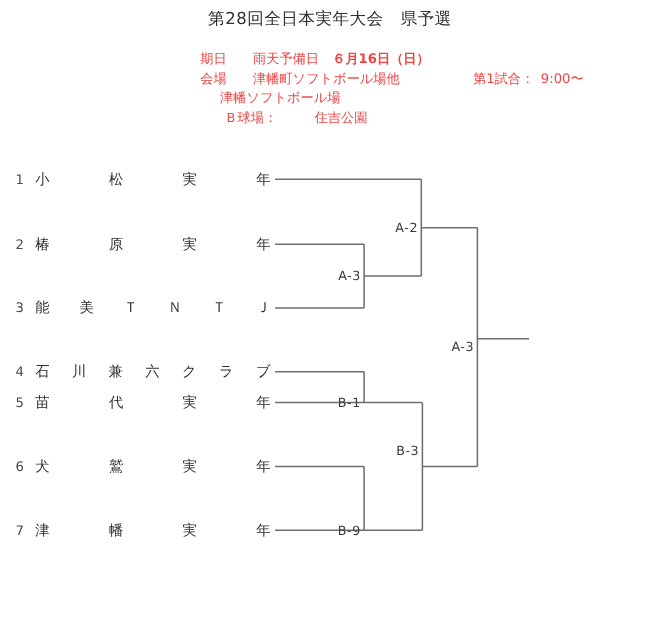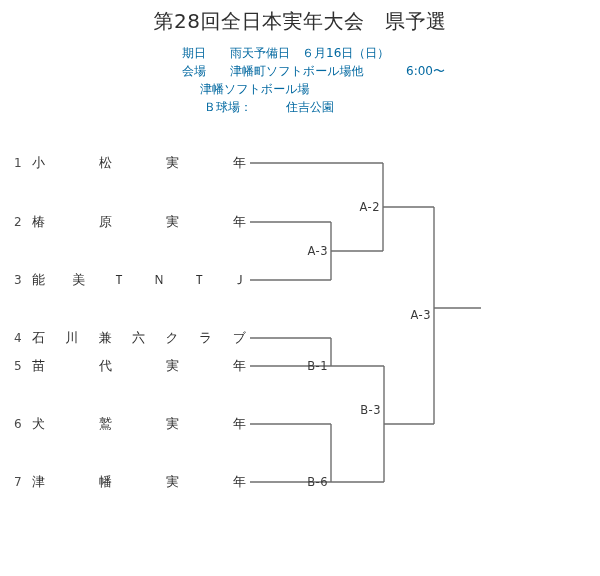--- a/index.html
+++ b/index.html
@@ -17,34 +17,34 @@
     color: #3a3a3a;
   }
 
   
   .page-title {
     position: absolute;
     top: 8px;
     left: 0;
     width: 600px;
     text-align: center;
-    font-size: 20px;
+    font-size: 15px;
     letter-spacing: 0.5px;
     color: #2f2f2f;
     white-space: pre;
   }
 
   
   .info-block {
     position: absolute;
     top: 44px;
     left: 182px;
     font-size: 12px;
     line-height: 18px;
-    color: #0369a1;
+    color: #ef4444;
   }
   .info-row {
     display: flex;
     align-items: baseline;
     white-space: pre;
   }
   .info-label {
     display: inline-block;
     width: 48px;
     flex: 0 0 48px;
@@ -115,27 +115,28 @@
 </head>
 <body>
 
 <div class="page-title">第28回全日本実年大会　県予選</div>
 
 <div class="info-block">
 
   <div class="info-row">
     <span class="info-label">期日</span>
     <span class="info-extra-label">雨天予備日</span>
-    <span class="info-extra-value" style="padding-left:12px;">６月16日（日）</span>
+    <span class="info-extra-value" style="padding-left:12px;font-weight:bold;">６月16日（日）</span>
   </div>
 
   <div class="info-row">
     <span class="info-label">会場</span>
     <span class="info-value v-venue">津幡町ソフトボール場他</span>
-    <span class="info-extra-value" style="padding-left:6px;">6:00〜</span>
+    <span class="info-extra-label" style="padding-left:30px;">第1試合：</span>
+    <span class="info-extra-value" style="padding-left:6px;">9:00〜</span>
   </div>
 
   <div class="info-row">
     <span class="info-value" style="padding-left:18px;">津幡ソフトボール場</span>
   </div>
 
   <div class="info-row">
     <span class="info-sub-label" style="padding-left:22px;">Ｂ球場：</span>
     <span class="info-value" style="padding-left:18px;">住吉公園</span>
   </div>
@@ -245,16 +246,16 @@
       <span>幡</span>
       <span>実</span>
       <span>年</span>
     </span>
   </div>
 
   <div class="match-label" style="left:331px; top:111px;">A-3</div>
   <div class="match-label" style="left:383px; top:67px;">A-2</div>
   <div class="match-label" style="left:434px; top:175px;">A-3</div>
   <div class="match-label" style="left:331px; top:226px;text-align:center;">B-1</div>
-  <div class="match-label" style="left:331px; top:342px;">B-6</div>
+  <div class="match-label" style="left:331px; top:342px;">B-9</div>
   <div class="match-label" style="left:384px; top:270px;">B-3</div>
 
 </div>
 
 </body></html>

